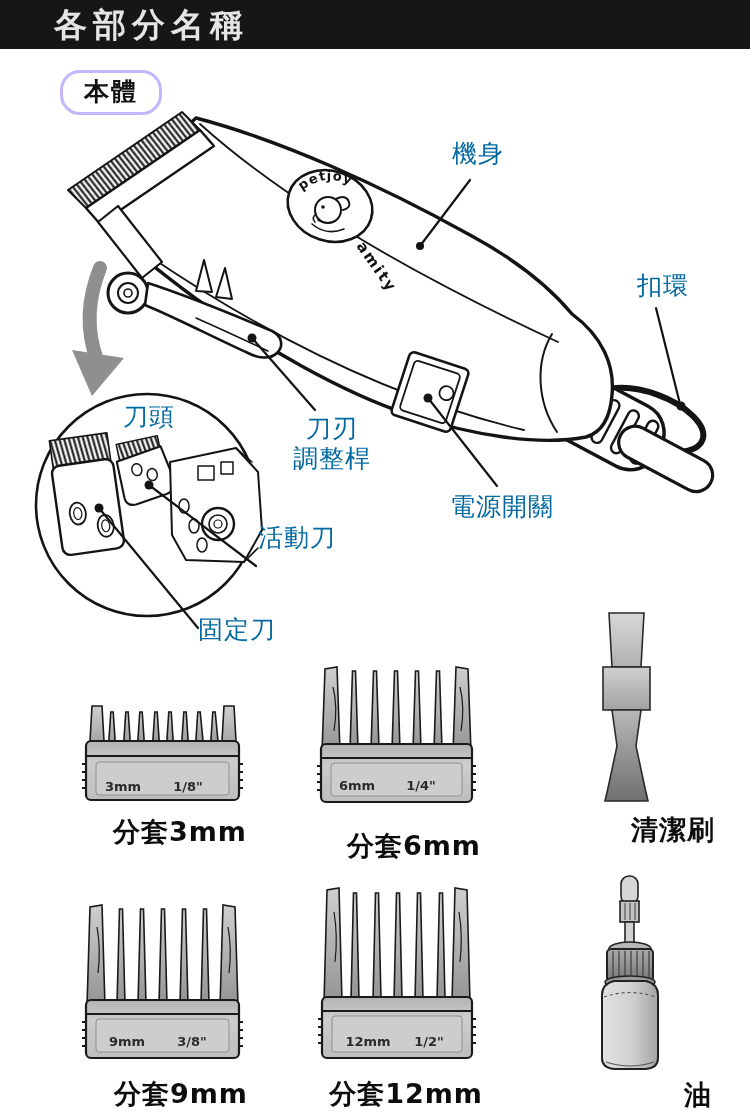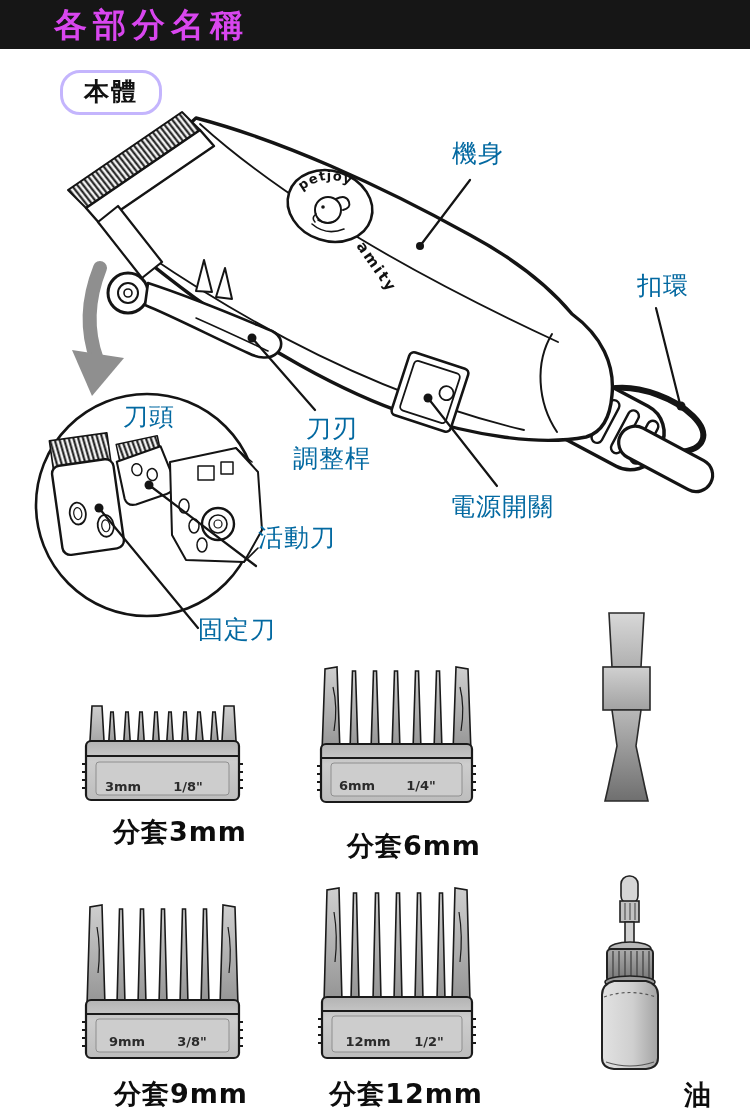--- a/index.html
+++ b/index.html
@@ -5,21 +5,21 @@
   html,body{margin:0;padding:0;background:#fff;}
   .page{
     position:relative;width:750px;height:1114px;background:#fff;overflow:hidden;
     font-family:"DejaVu Sans","Liberation Sans",sans-serif;color:#111;
   }
   .titlebar{
     position:absolute;left:0;top:0;width:750px;height:49px;background:#161616;
     display:flex;align-items:center;
   }
   .titlebar h1{
-    margin:0 0 0 54px;font-size:33px;font-weight:700;color:#d946ef;letter-spacing:6px;line-height:1;
+    margin:0 0 0 54px;font-size:33px;font-weight:700;color:#e5e5e5;letter-spacing:6px;line-height:1;
   }
   .pill{
     position:absolute;left:60px;top:70px;border:3px solid #c4b5fd;border-radius:20px;
     padding:2px 21px 4px;font-size:25px;font-weight:600;letter-spacing:2px;background:#fff;
   }
   .art{position:absolute;left:0;top:0;}
   .lbl{
     position:absolute;font-size:25px;font-weight:400;letter-spacing:1px;line-height:1.18;
     white-space:nowrap;color:#0369a1;
   }
@@ -309,16 +309,17 @@
   <div class="lbl center" style="left:281px;top:414px;width:102px;">
     <div>刀刃</div>
     <div>調整桿</div>
   </div>
   <div class="lbl" style="left:450px;top:492px;">電源開關</div>
   <div class="lbl" style="left:258px;top:523px;">活動刀</div>
   <div class="lbl" style="left:198px;top:615px;">固定刀</div>
 
   <div class="cap" style="left:77px;top:814px;">分套3mm</div>
   <div class="cap" style="left:311px;top:814px;margin-top:14px;">分套6mm</div>
+  <div class="cap" style="left:545px;top:812px;">清潔刷</div>
   <div class="cap" style="left:78px;top:1076px;">分套9mm</div>
   <div class="cap" style="left:313px;top:1076px;">分套12mm</div>
   <div class="cap" style="left:542px;top:1077px;">油</div>
 </div>
 
 </body></html>

